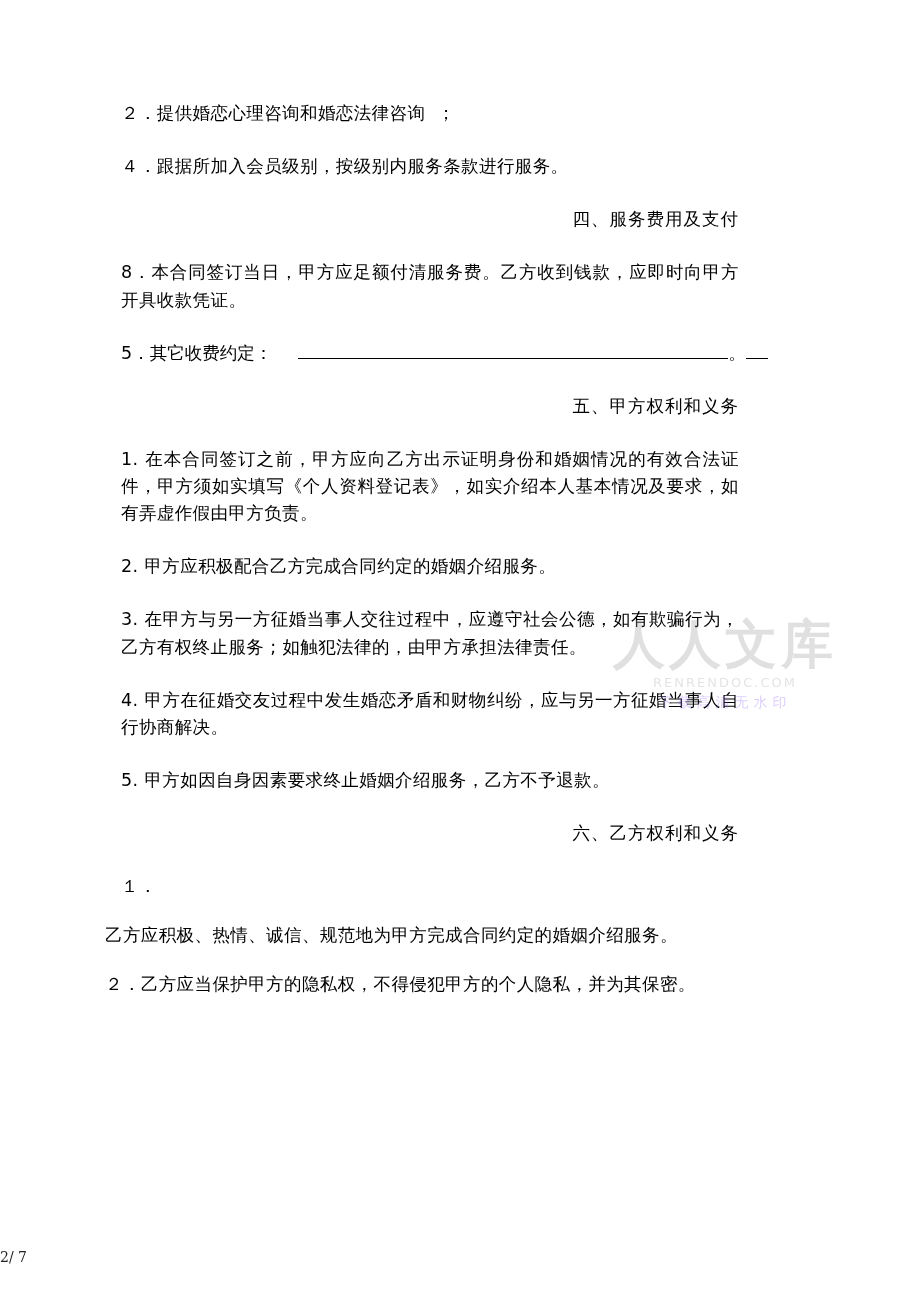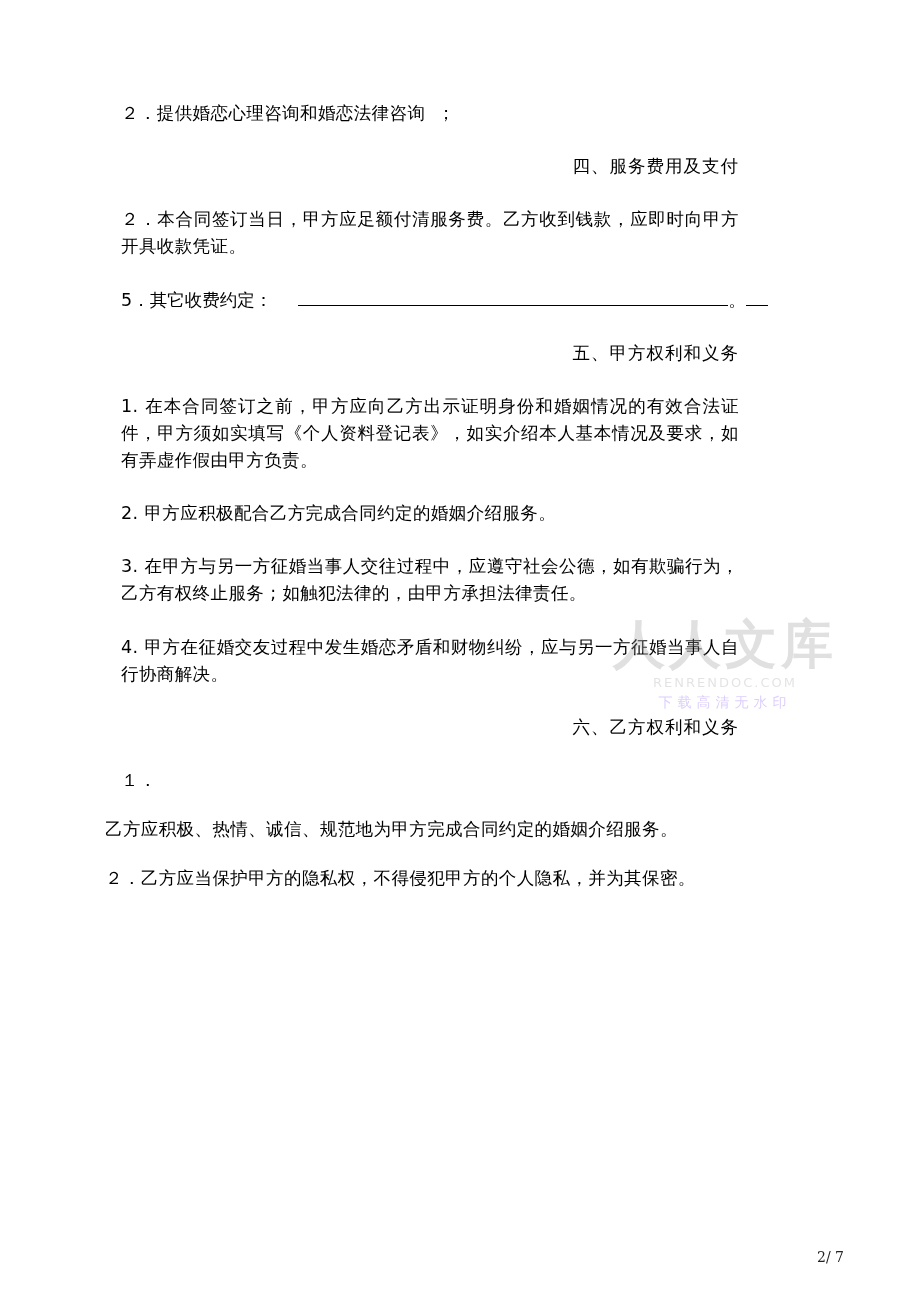--- a/index.html
+++ b/index.html
@@ -101,52 +101,54 @@
     color: #8b5cf6;
     letter-spacing: 5px;
     margin-top: 4px;
   }
 
   .footer {
     position: absolute;
     left: 0;
     right: 0;
     bottom: 38px;
-    text-align: right;
+    text-align: left;
     font-size: 14px;
     color: #222;
     font-family: "DejaVu Serif", "Liberation Serif", serif;
   }
 </style>
 </head>
 <body>
 
 <div class="page">
 
   <p class="para indent">２．提供婚恋心理咨询和婚恋法律咨询  ；</p>
 
 
+  <p class="para indent">４．跟据所加入会员级别，按级别内服务条款进行服务。</p>
 
   <p class="heading">四、服务费用及支付</p>
 
 
-  <p class="para indent">２．本合同签订当日，甲方应足额付清服务费。乙方收到钱款，应即时向甲方开具收款凭证。</p>
+  <p class="para indent">8．本合同签订当日，甲方应足额付清服务费。乙方收到钱款，应即时向甲方开具收款凭证。</p>
 
   <p class="fee-row"><span>5．其它收费约定：</span><span class="gapsm"></span><span class="blank-line bl-long"></span><span>。</span><span class="blank-line bl-end"></span></p>
 
   <p class="heading">五、甲方权利和义务</p>
 
   <p class="para indent">1. 在本合同签订之前，甲方应向乙方出示证明身份和婚姻情况的有效合法证件，甲方须如实填写《个人资料登记表》，如实介绍本人基本情况及要求，如有弄虚作假由甲方负责。</p>
 
   <p class="para indent">2. 甲方应积极配合乙方完成合同约定的婚姻介绍服务。</p>
 
   <p class="para indent">3. 在甲方与另一方征婚当事人交往过程中，应遵守社会公德，如有欺骗行为，乙方有权终止服务 ; 如触犯法律的，由甲方承担法律责任。</p>
 
   <p class="para indent">4. 甲方在征婚交友过程中发生婚恋矛盾和财物纠纷，应与另一方征婚当事人自行协商解决。</p>
 
+  <p class="para indent">5. 甲方如因自身因素要求终止婚姻介绍服务，乙方不予退款。</p>
 
   <p class="heading">六、乙方权利和义务</p>
 
   <p class="para indent tight">１．</p>
 
   <p class="para noindent tight">乙方应积极、热情、诚信、规范地为甲方完成合同约定的婚姻介绍服务。</p>
 
   <p class="para noindent">２．乙方应当保护甲方的隐私权，不得侵犯甲方的个人隐私，并为其保密。</p>
 
   <div class="watermark">

